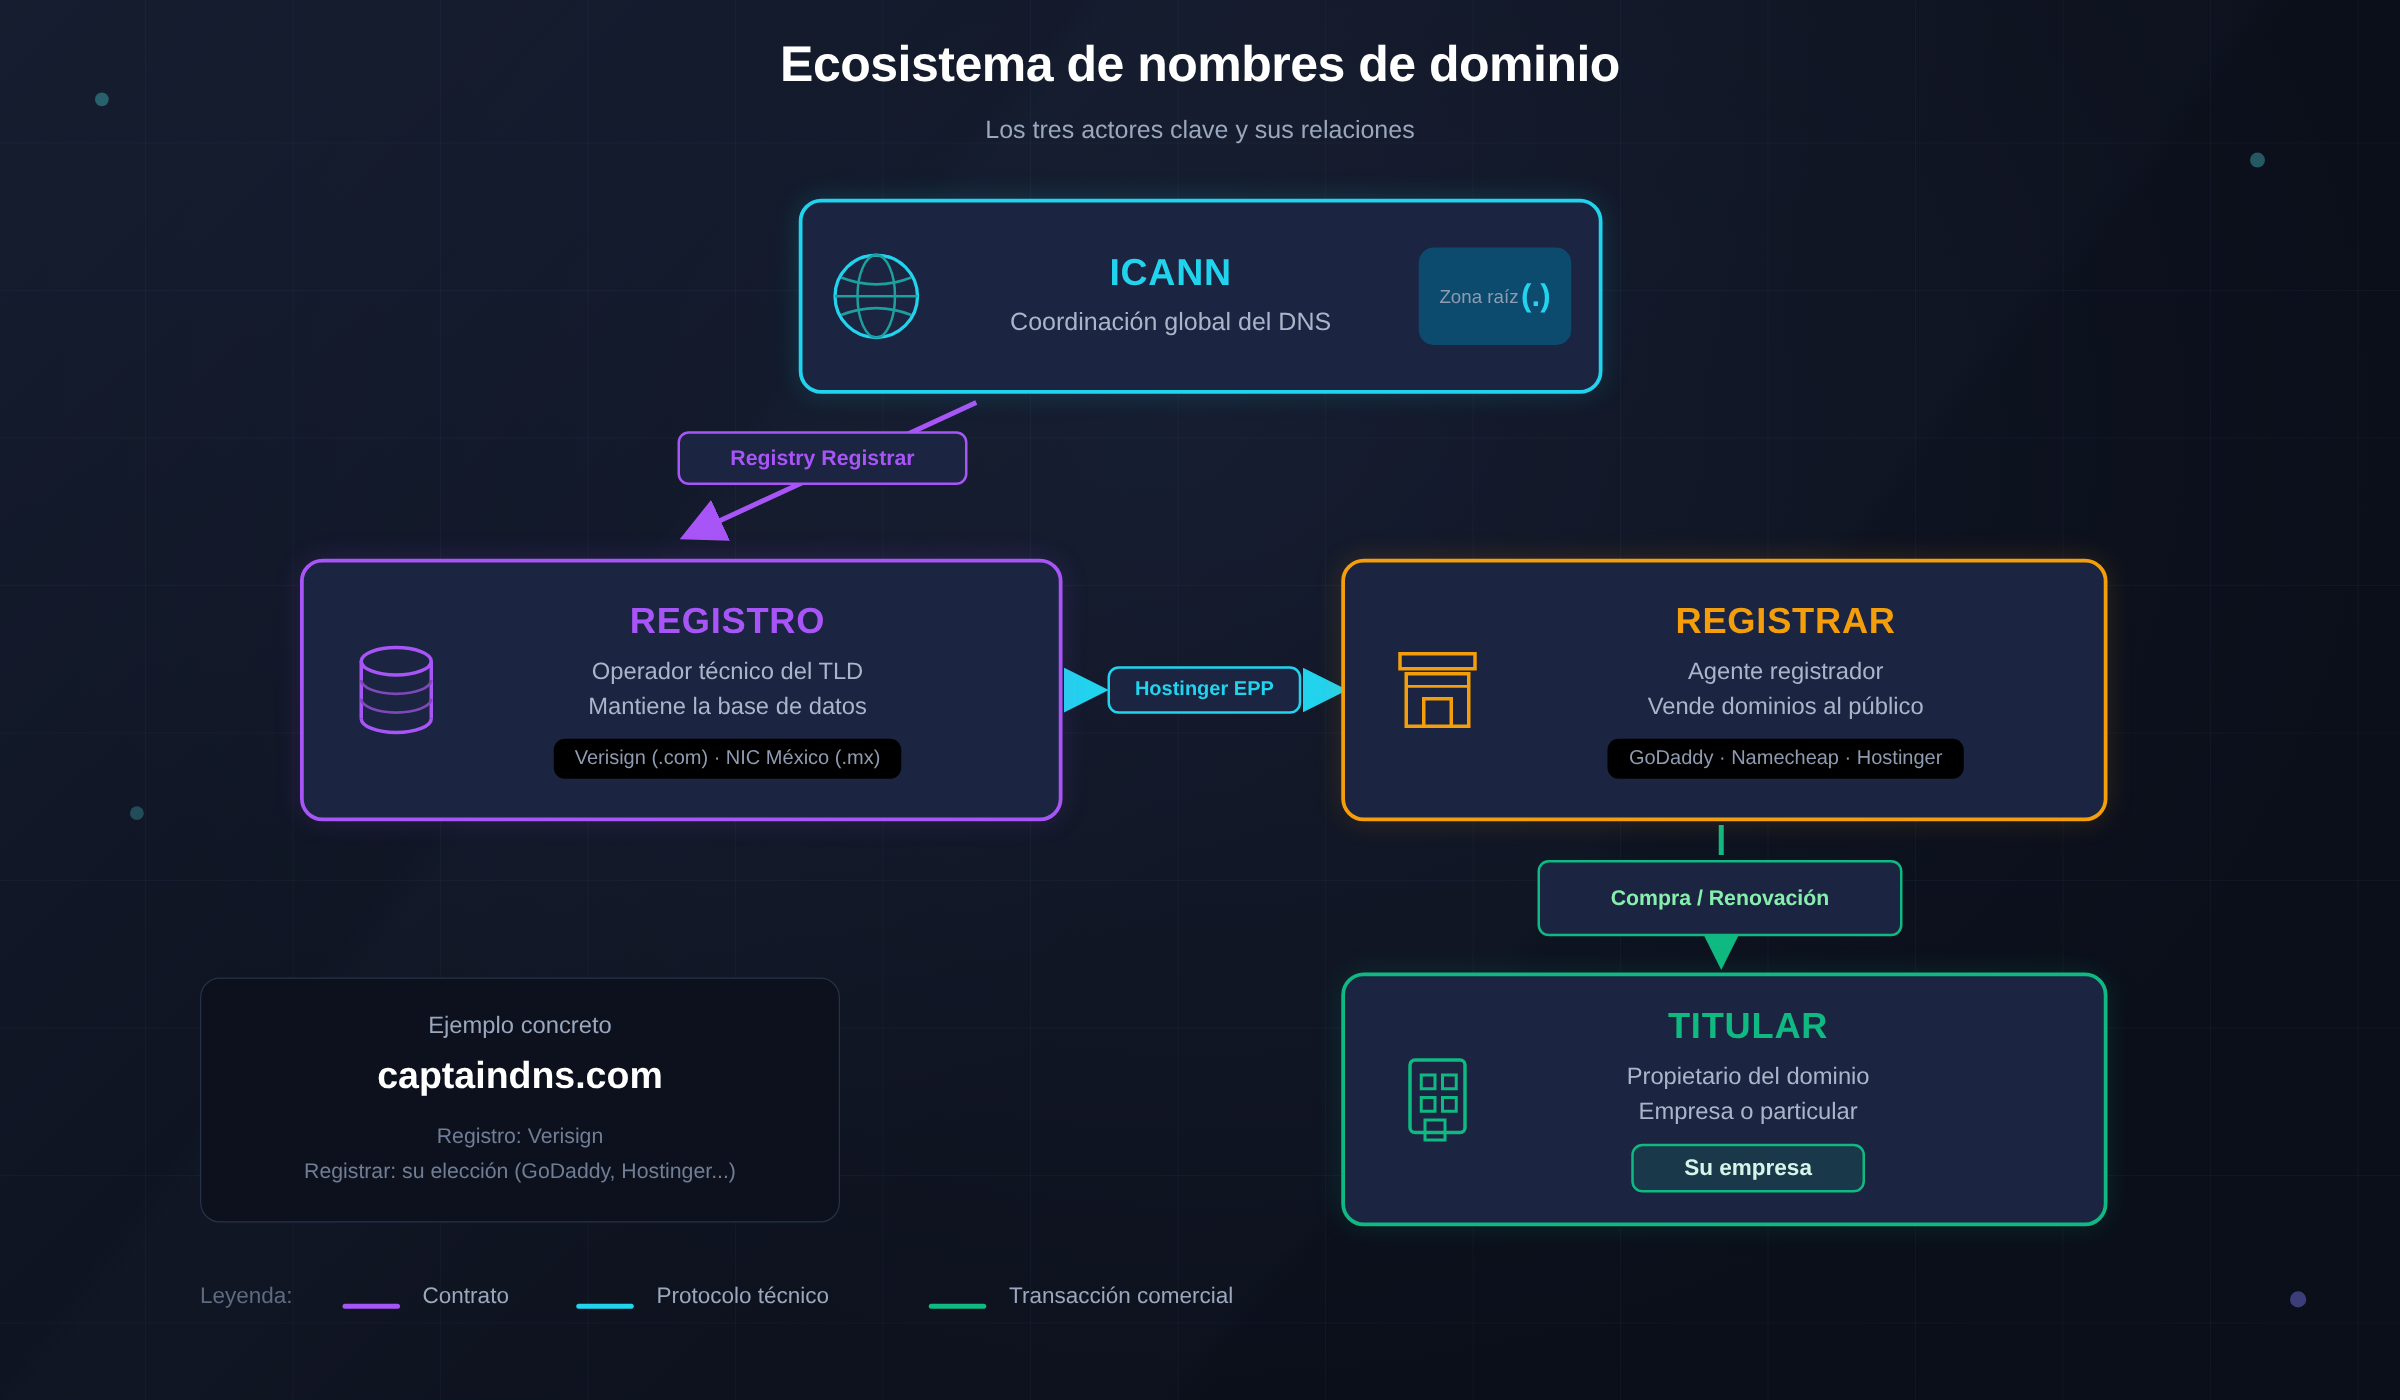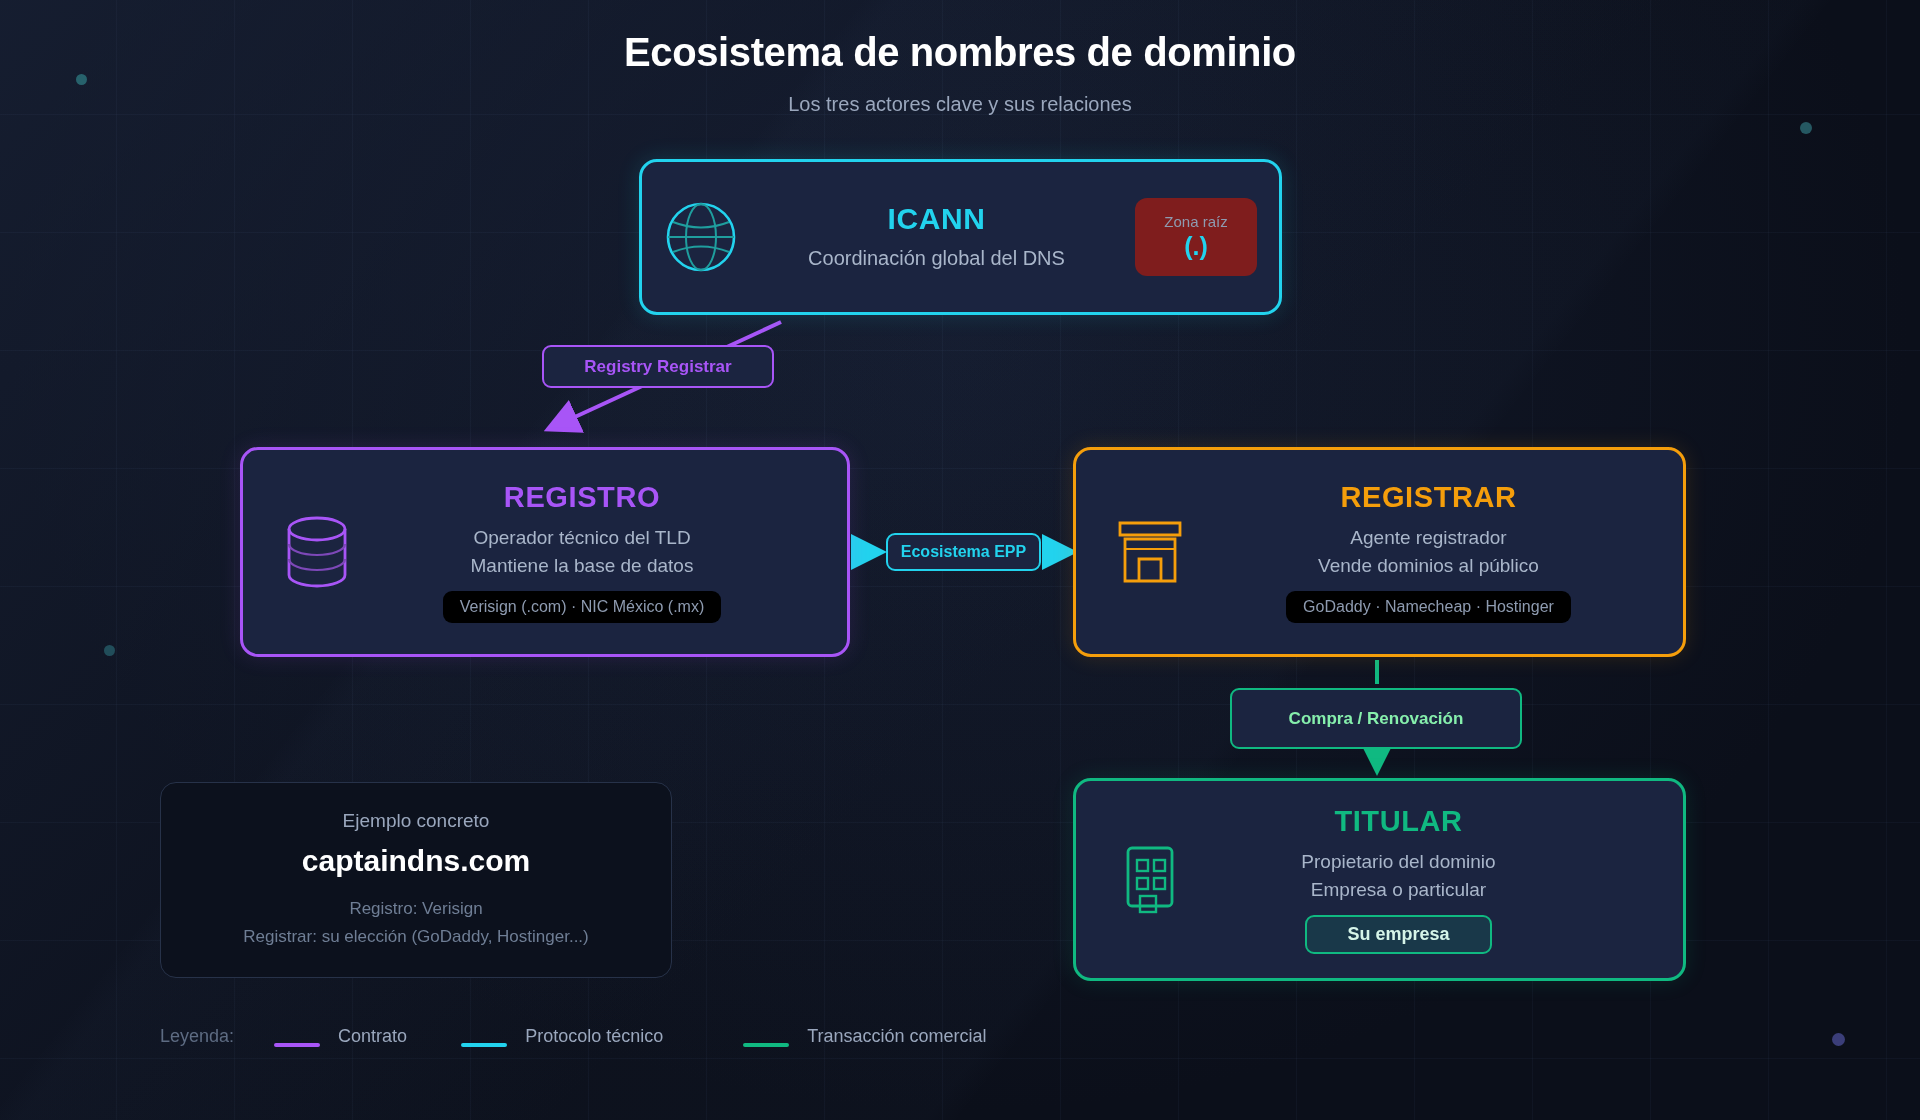--- a/index.html
+++ b/index.html
@@ -117,24 +117,24 @@
     left: 639px; top: 159px; width: 643px; height: 156px;
     border: 3px solid #22d3ee;
     box-shadow: 0 0 22px rgba(34,211,238,0.16);
     padding: 16px 22px;
   }
   #icann .node-title { color: #22d3ee; font-size: 30px; }
   #icann .node-line { font-size: 20px; margin-top: 8px; }
   .zona-badge {
     flex: 0 0 auto;
     width: 122px; height: 78px;
-    background: #7f1d1d;
+    background: #0c4a6e;
     border-radius: 12px;
     display: flex;
-    flex-direction: column;
+    flex-direction: row;
     align-items: center;
     justify-content: center;
     gap: 2px;
   }
   .zona-label { color: #8e9bb0; font-size: 15px; }
   .zona-value { color: #22d3ee; font-size: 25px; font-weight: bold; }
 
   
   #registro {
     left: 240px; top: 447px; width: 610px; height: 210px;
@@ -310,21 +310,21 @@
       </svg>
     </div>
     <div class="node-body" style="padding-right:74px;">
       <div class="node-title">REGISTRO</div>
       <div class="node-line" style="margin-top:10px;">Operador técnico del TLD</div>
       <div class="node-line">Mantiene la base de datos</div>
       <div class="node-badge">Verisign (.com) · NIC México (.mx)</div>
     </div>
   </div>
 
-  <div class="conn-label" id="lbl-epp">Ecosistema EPP</div>
+  <div class="conn-label" id="lbl-epp">Hostinger EPP</div>
 
   <div class="node" id="registrar">
     <div class="node-icon" style="width:148px;">
       <svg width="76" height="74" viewBox="0 0 76 74">
         <path d="M8,8 L68,8 L68,20 L8,20 Z" fill="none" stroke="#f59e0b" stroke-width="2.8"></path>
         <path d="M13,24 L63,24 L63,66 L13,66 Z" fill="none" stroke="#f59e0b" stroke-width="2.8"></path>
         <line x1="13" y1="34" x2="63" y2="34" stroke="#f59e0b" stroke-width="2.2"></line>
         <path d="M27,66 L27,44 L49,44 L49,66" fill="none" stroke="#f59e0b" stroke-width="2.8"></path>
       </svg>
     </div>

